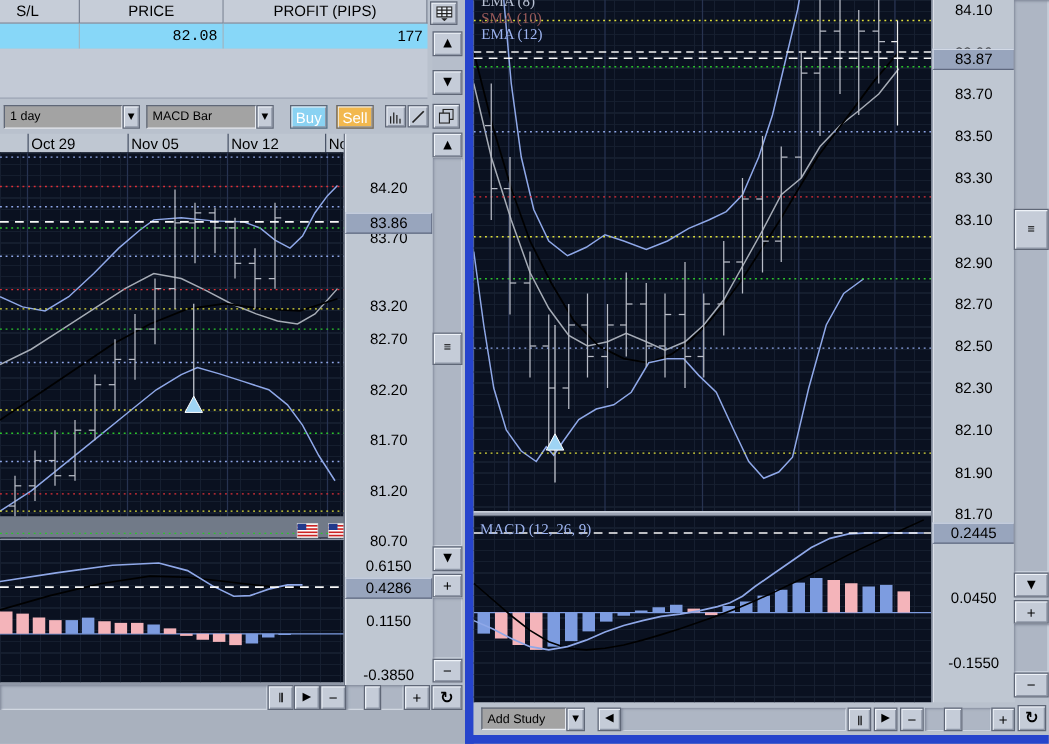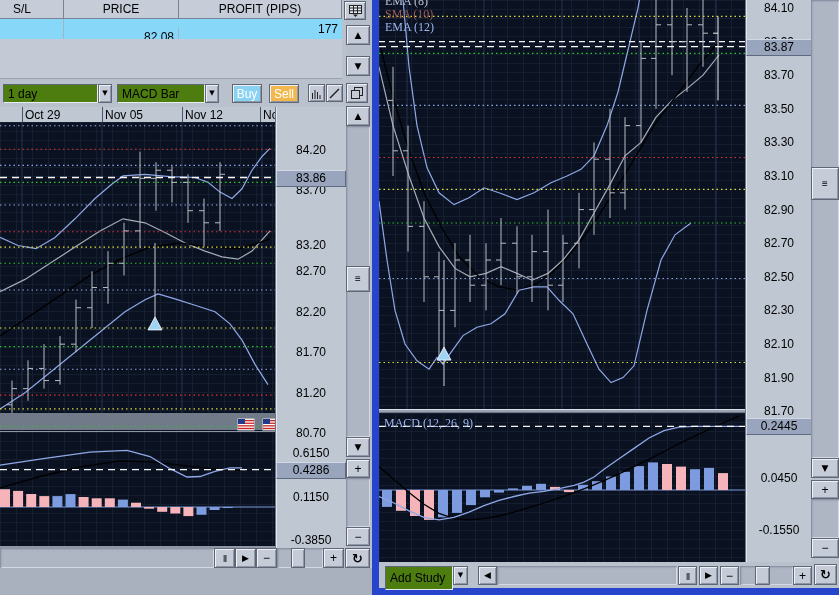--- a/index.html
+++ b/index.html
@@ -5,22 +5,22 @@
   html,body{margin:0;padding:0;}
   body{width:839px;height:595px;position:relative;overflow:hidden;background:#a9b1be;
        font-family:"Liberation Sans",sans-serif;-webkit-font-smoothing:none;}
   .abs{position:absolute;}
   .win{position:absolute;background:#b9c1cd;}
   .btn{position:absolute;background:#c5ccd8;border:1px solid #5f6777;
        box-shadow:inset 1px 1px 0 #eef2f8, inset -1px -1px 0 #8f97a7;
        display:flex;align-items:center;justify-content:center;
        font-size:9px;color:#000;box-sizing:border-box;cursor:default;line-height:1;}
   .track{position:absolute;background:#aeb6c4;box-shadow:inset 1px 1px 2px #7f8798, inset -1px -1px 0 #d8dee8;box-sizing:border-box;}
-  .selbox{position:absolute;background:#4d7c0f;border:1px solid;border-color:#5f6777 #e8ecf3 #e8ecf3 #5f6777;
-       font-size:12px;color:#000;display:flex;align-items:center;padding-left:4px;box-sizing:border-box;}
+  .selbox{position:absolute;background:#a3a3a3;border:1px solid;border-color:#5f6777 #e8ecf3 #e8ecf3 #5f6777;
+       font-size:10px;color:#000;display:flex;align-items:center;padding-left:4px;box-sizing:border-box;}
   .hdrcell{position:absolute;background:#c6cdd8;border-right:1px solid #7b8393;border-bottom:1px solid #7b8393;
        font-size:12px;color:#000;display:flex;align-items:center;box-sizing:border-box;height:19px;}
   .rowcell{position:absolute;border-right:1px solid #9fb6c2;font-size:12px;color:#000;
        display:flex;align-items:center;justify-content:flex-end;box-sizing:border-box;height:20px;padding-right:4px;}
   .chartbg{position:absolute;background-color:#0a1120;background-image:
      repeating-linear-gradient(to right, #161f30 0px, #161f30 1px, transparent 1px, transparent 16px),
      repeating-linear-gradient(to bottom, #151e2e 0px, #151e2e 1px, transparent 1px, transparent 9px); font-family: Liberation Serif, serif;}
   .axiscol{position:absolute;background:#bfc7d2;border-left:1px solid #6d7585;box-shadow:inset 1px 0 0 #e3e8f0;}
   .tick{position:absolute;width:100%;text-align:center;font-size:12px;color:#000;height:14px;line-height:14px;}
   .tag{position:absolute;left:0;width:100%;height:17px;background:#98a5bd;border:1px solid;
@@ -40,21 +40,21 @@
       <span>S/L</span>
     </div>
     <div class="hdrcell" style="left:64px;top:0;width:115px;justify-content:center;">
       <span>PRICE</span>
     </div>
     <div class="hdrcell" style="left:179px;top:0;width:163px;justify-content:center;">
       <span>PROFIT (PIPS)</span>
     </div>
     <div class="abs" style="left:0;top:19px;width:342px;height:20px;background:#87d7f8;">
       <div class="rowcell" style="left:0;top:0;width:64px;"></div>
-      <div class="rowcell" style="left:64px;top:8px;width:115px;">
+      <div class="rowcell" style="left:64px;top:0;width:115px;font-family:Liberation Mono, monospace;">
         <span>82.08</span>
       </div>
       <div class="rowcell" style="left:179px;top:0;width:163px;border-right:none;">
         <span>177</span>
       </div>
     </div>
     <div class="abs" style="left:0;top:39px;width:342px;height:39px;background:#c3cad6;border-bottom:1px solid #9aa2b2;"></div>
   </div>
 
   <div>
@@ -470,21 +470,21 @@
       <span style="font-size:12px;">+</span>
     </div>
     <div class="track" style="left:432px;top:499px;width:28px;height:39px;"></div>
     <div class="btn" style="left:432px;top:538px;width:28px;height:20px;">
       <span style="font-size:12px;">−</span>
     </div>
   </div>
 
   <div>
     <div class="abs" style="left:0;top:562px;width:460px;height:26px;background:#b9c1cd;"></div>
-    <div class="selbox" style="left:6px;top:566px;width:68px;height:24px;text-align:center;">
+    <div class="selbox" style="left:6px;top:566px;width:68px;height:18px;text-align:center;">
       <span>Add Study</span>
     </div>
     <div class="btn" style="left:74px;top:566px;width:15px;height:19px;">
       <span class="glyph" style="font-size:7px;">▼</span>
     </div>
     <div class="btn" style="left:99px;top:566px;width:19px;height:19px;">
       <span class="glyph" style="font-size:9px;">◀</span>
     </div>
     <div class="track" style="left:118px;top:566px;width:180px;height:19px;"></div>
     <div class="btn" style="left:299px;top:566px;width:19px;height:19px;letter-spacing:-1px;">

